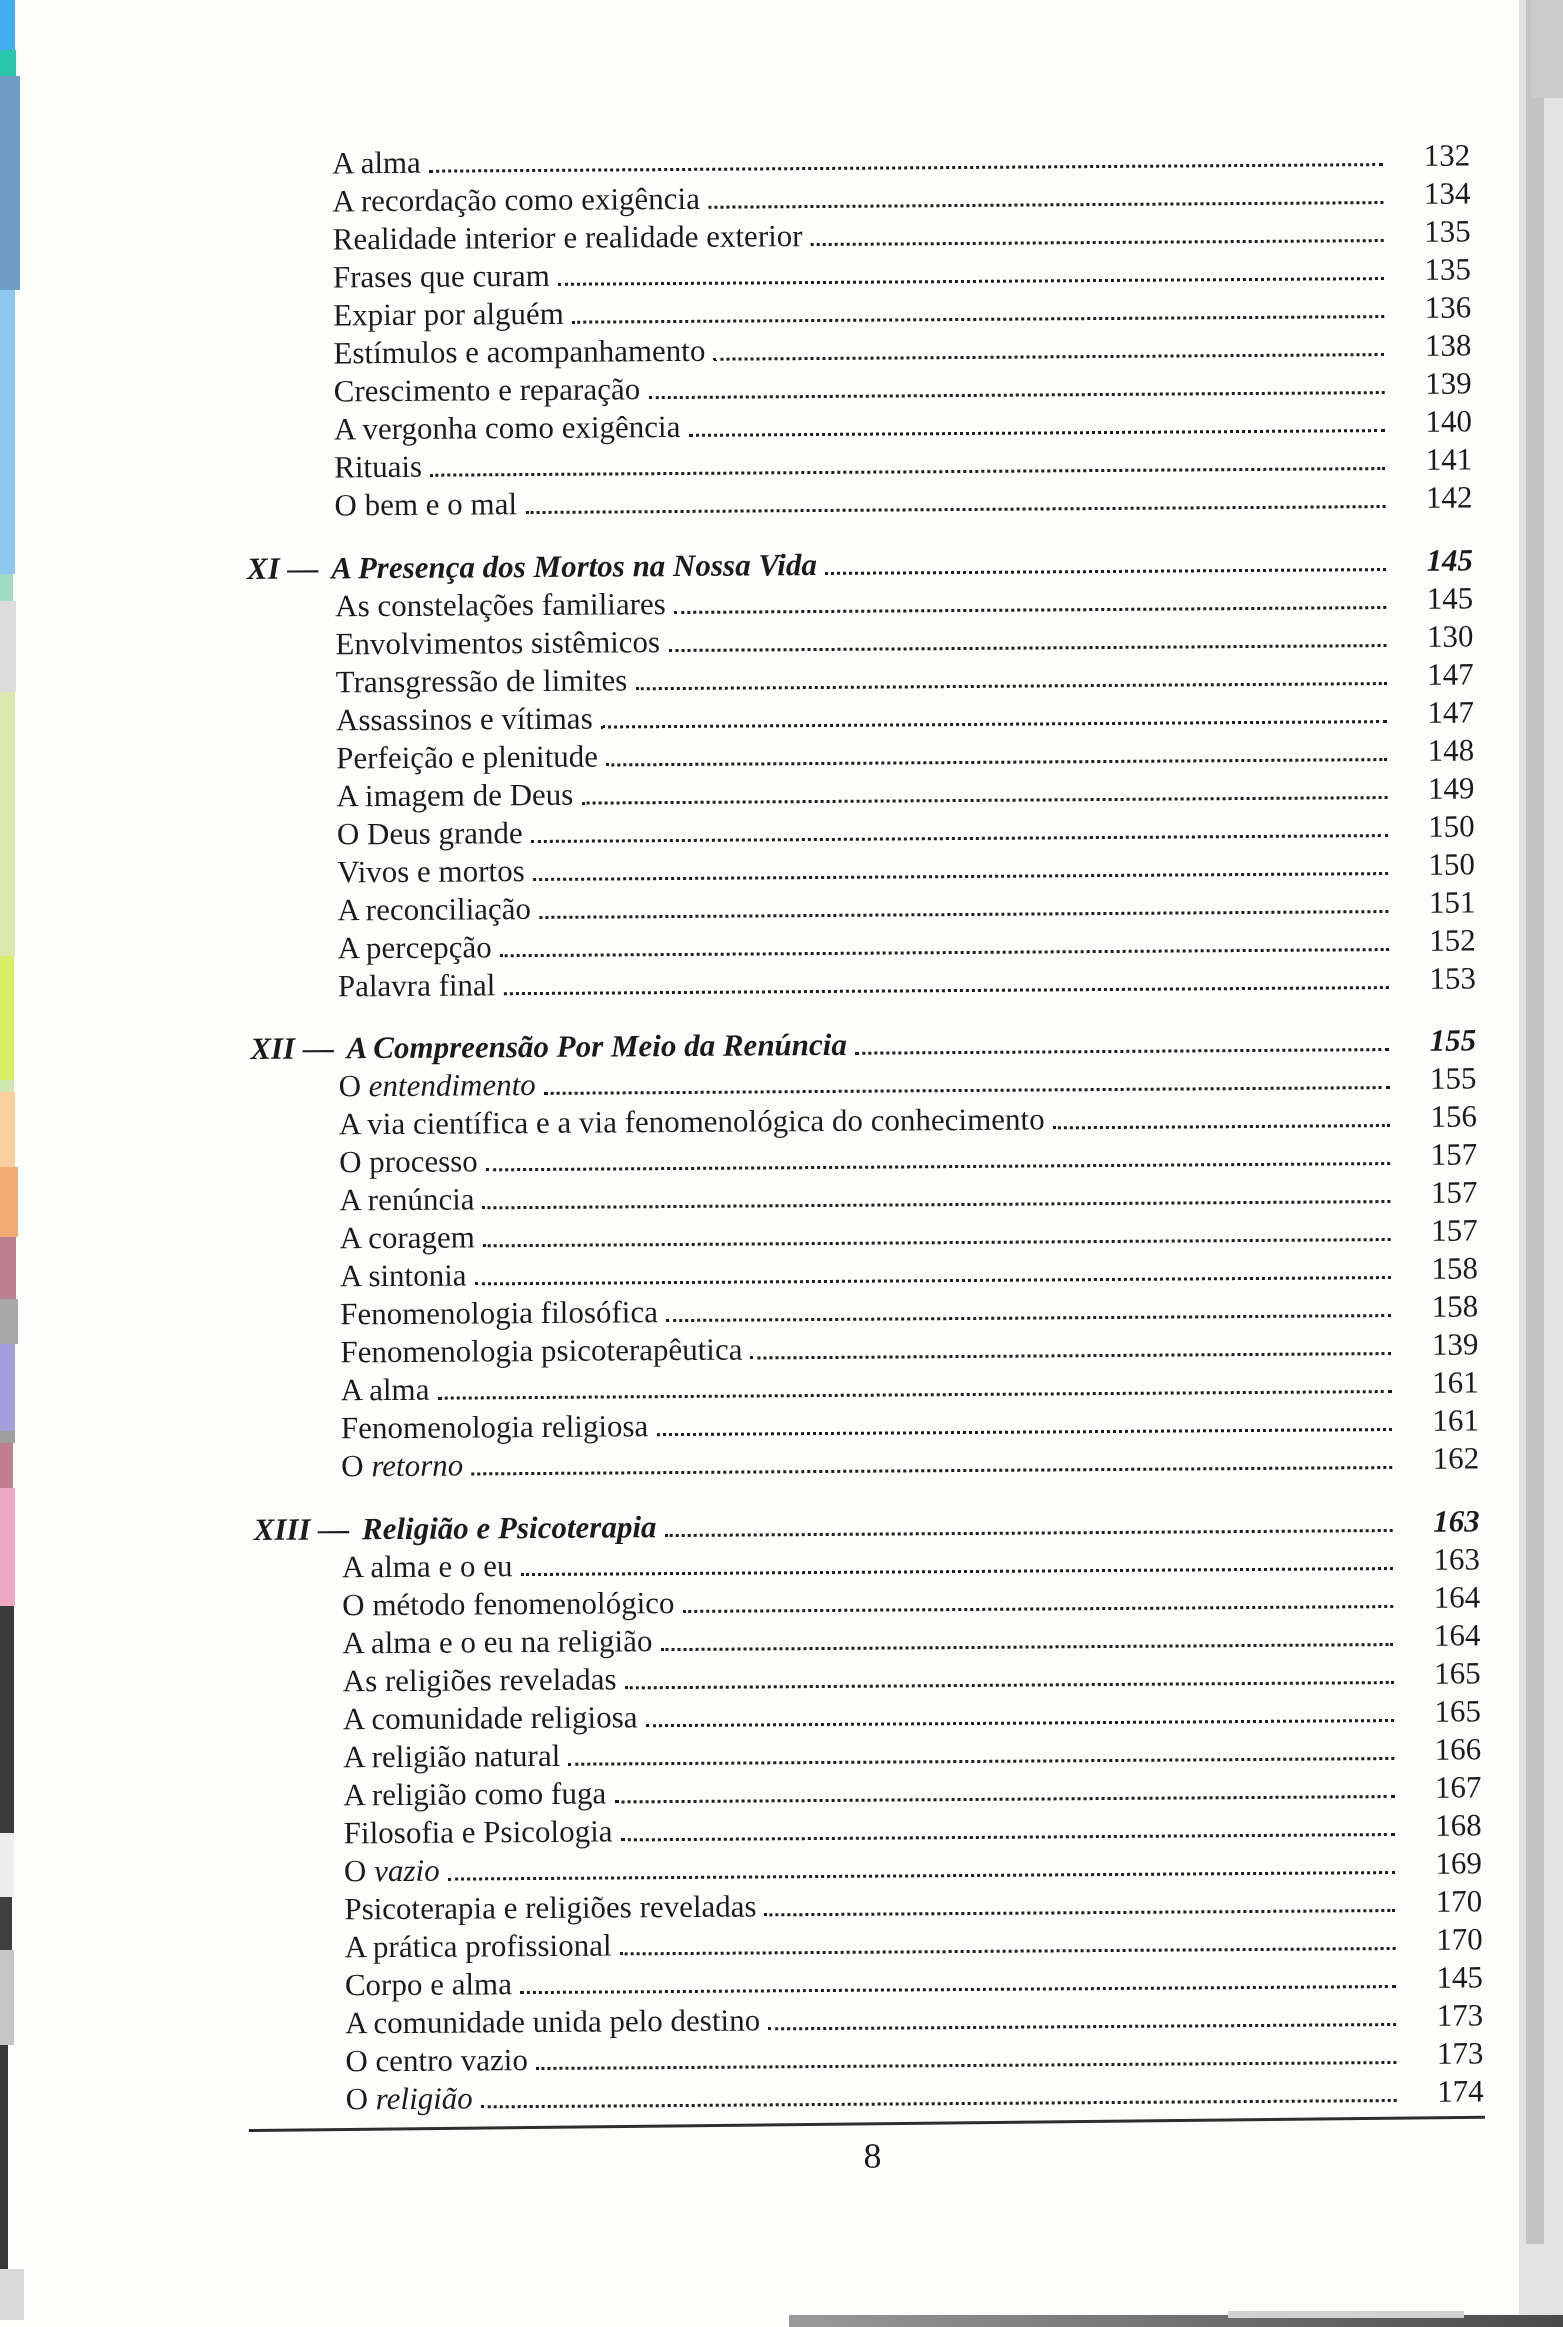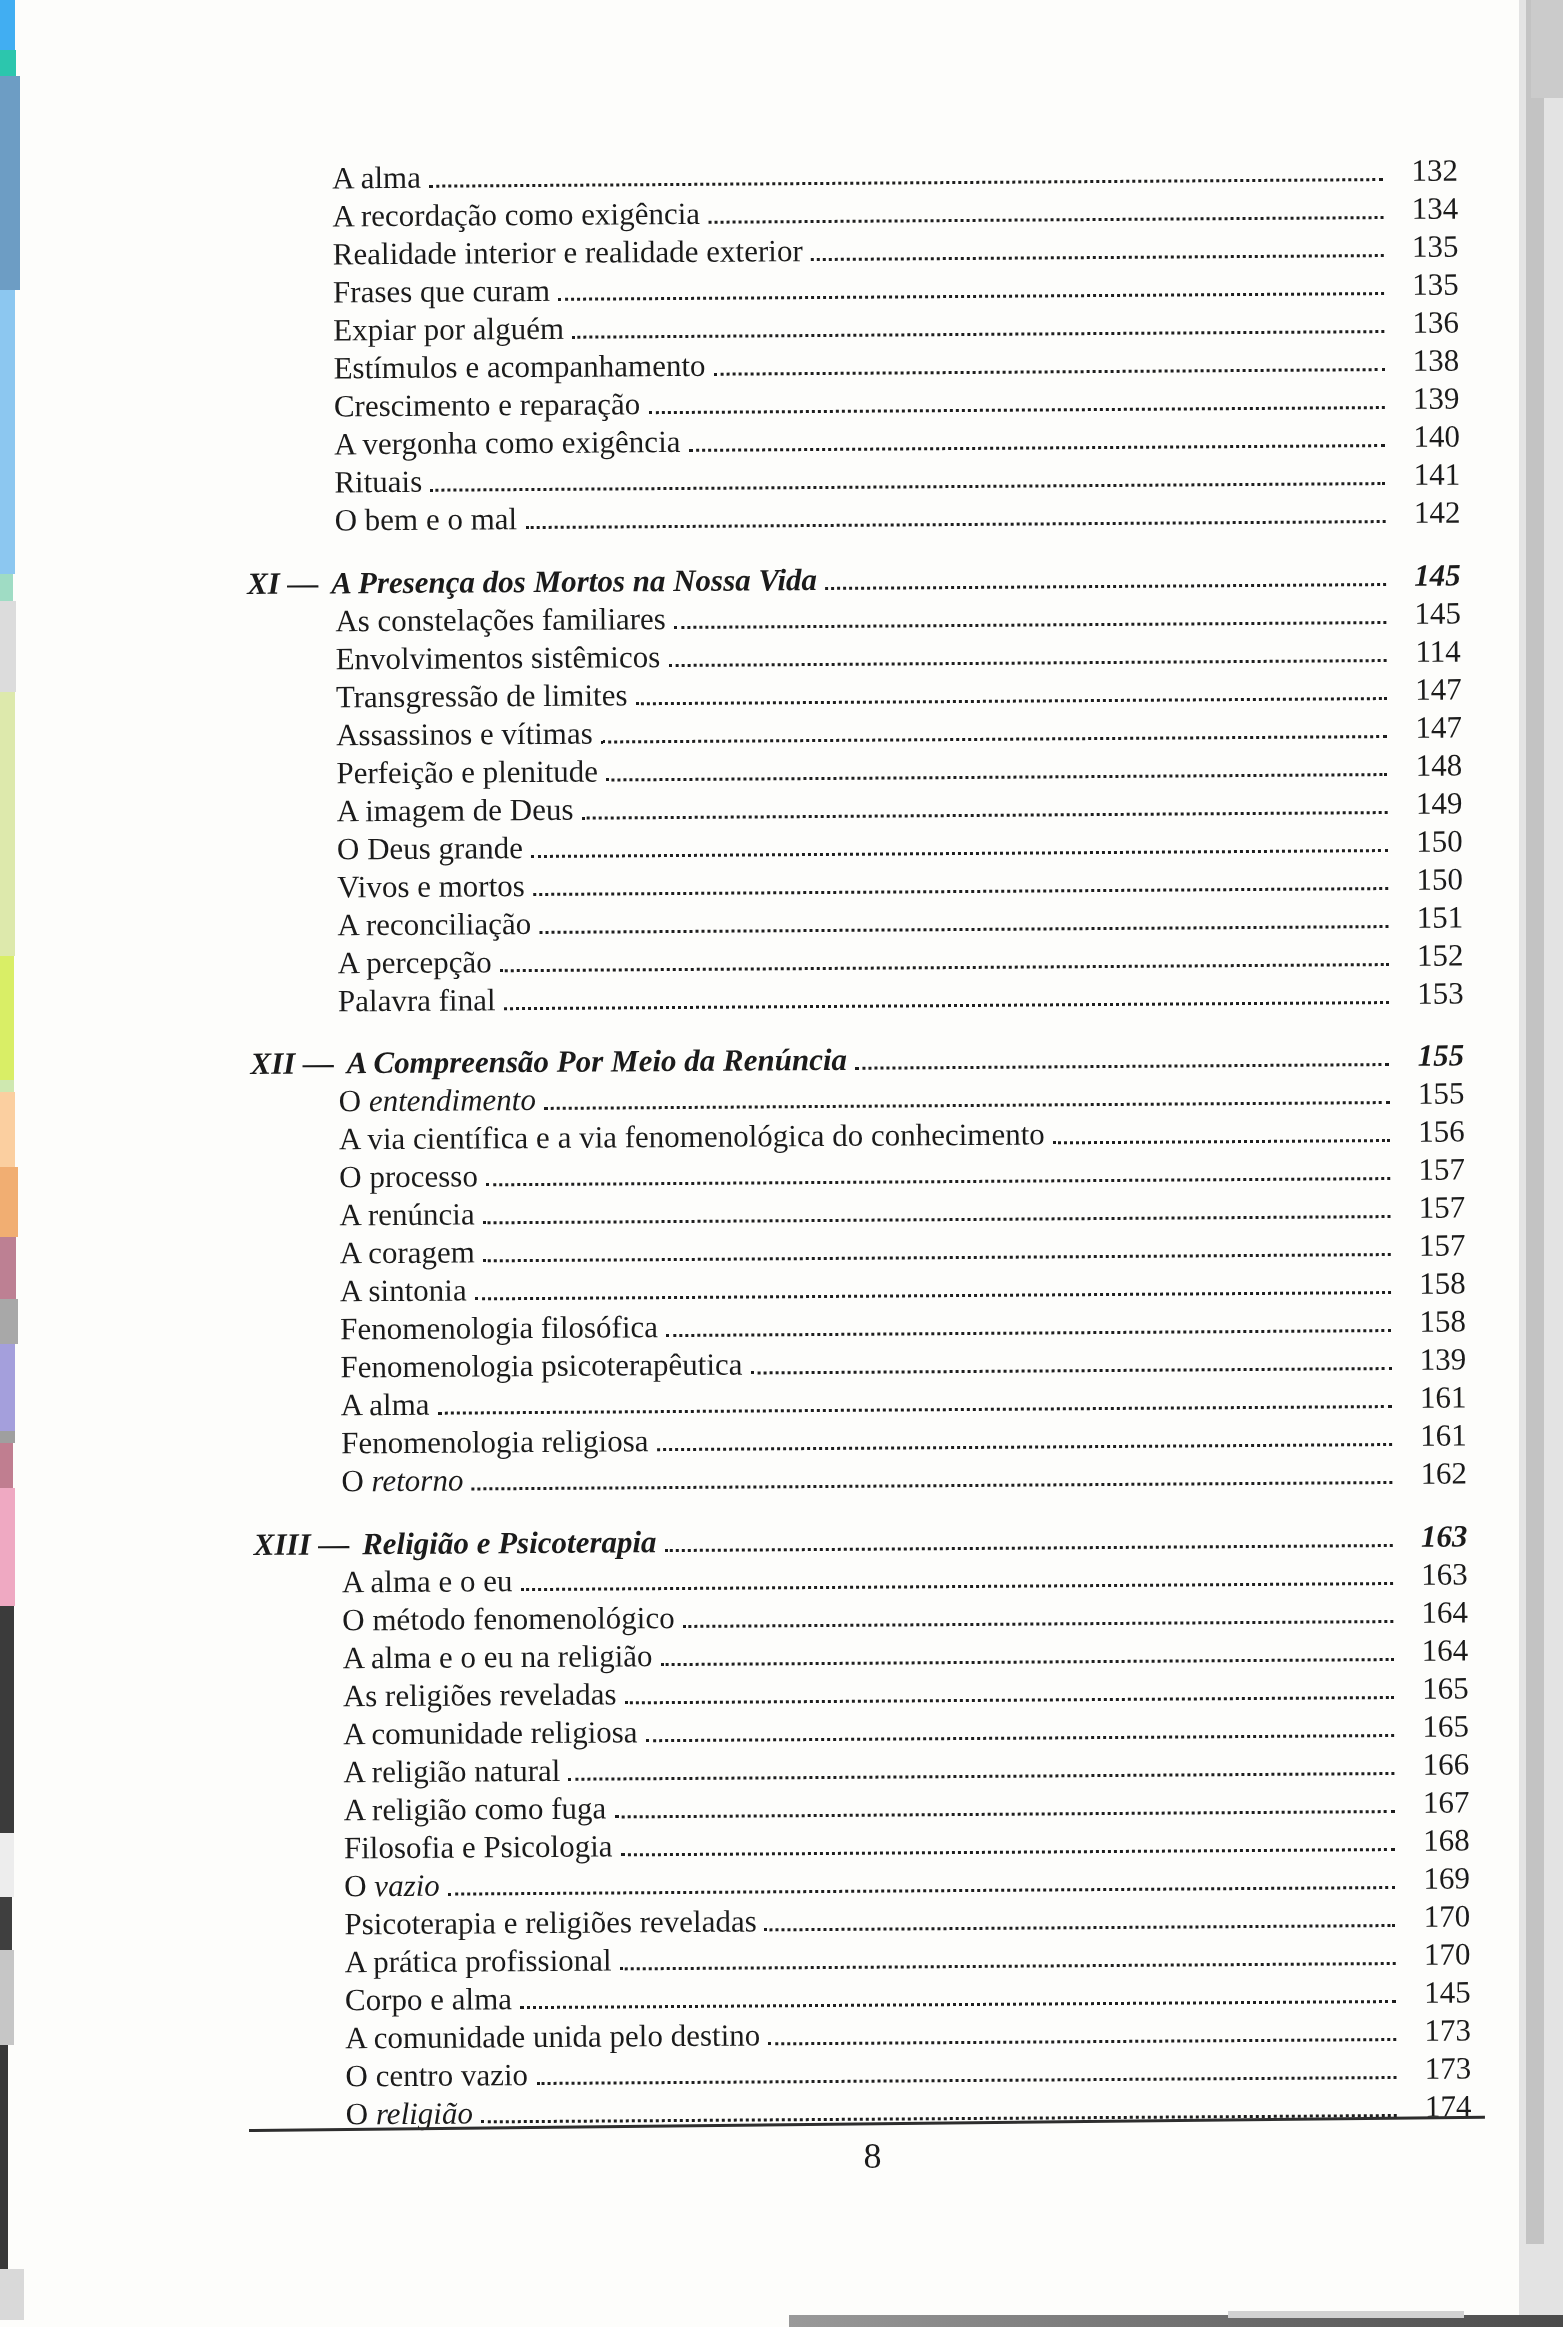--- a/index.html
+++ b/index.html
@@ -20,21 +20,21 @@
   }
   .row.entry{padding-left:88px;}
   .row.chapter{font-weight:bold;font-style:italic;margin-top:24.5px;}
   .row.chapter .numeral{padding-right:12.7px;}
   .label{flex:0 0 auto;}
   .leader{
     flex:1 1 auto;min-width:23.6px;height:0;
     border-bottom:3.6px dotted #1e1e1e;
     margin-left:8.2px;margin-right:3.6px;
   }
-  .pagenum{flex:0 0 auto;width:71px;padding-left:12.7px;text-align:center;margin-top:15px;}
+  .pagenum{flex:0 0 auto;width:71px;padding-left:12.7px;text-align:right;}
   
   .footer-rule{
     position:absolute;left:249px;top:2129px;width:1236px;height:2.7px;
     background:#2e2e2e;transform:rotate(-0.62deg);transform-origin:left center;
   }
   .footer-num{
     position:absolute;left:836px;top:2135px;width:73px;text-align:center;
     font-size:36px;color:#1b1b1b;
   }
   
@@ -139,21 +139,21 @@
       <span class="pagenum">145</span>
     </div>
     <div class="row entry">
       <span class="label">As constelações familiares</span>
       <div class="leader"></div>
       <span class="pagenum">145</span>
     </div>
     <div class="row entry">
       <span class="label">Envolvimentos sistêmicos</span>
       <div class="leader"></div>
-      <span class="pagenum">114</span>
+      <span class="pagenum">130</span>
     </div>
     <div class="row entry">
       <span class="label">Transgressão de limites</span>
       <div class="leader"></div>
       <span class="pagenum">147</span>
     </div>
     <div class="row entry">
       <span class="label">Assassinos e vítimas</span>
       <div class="leader"></div>
       <span class="pagenum">147</span>

